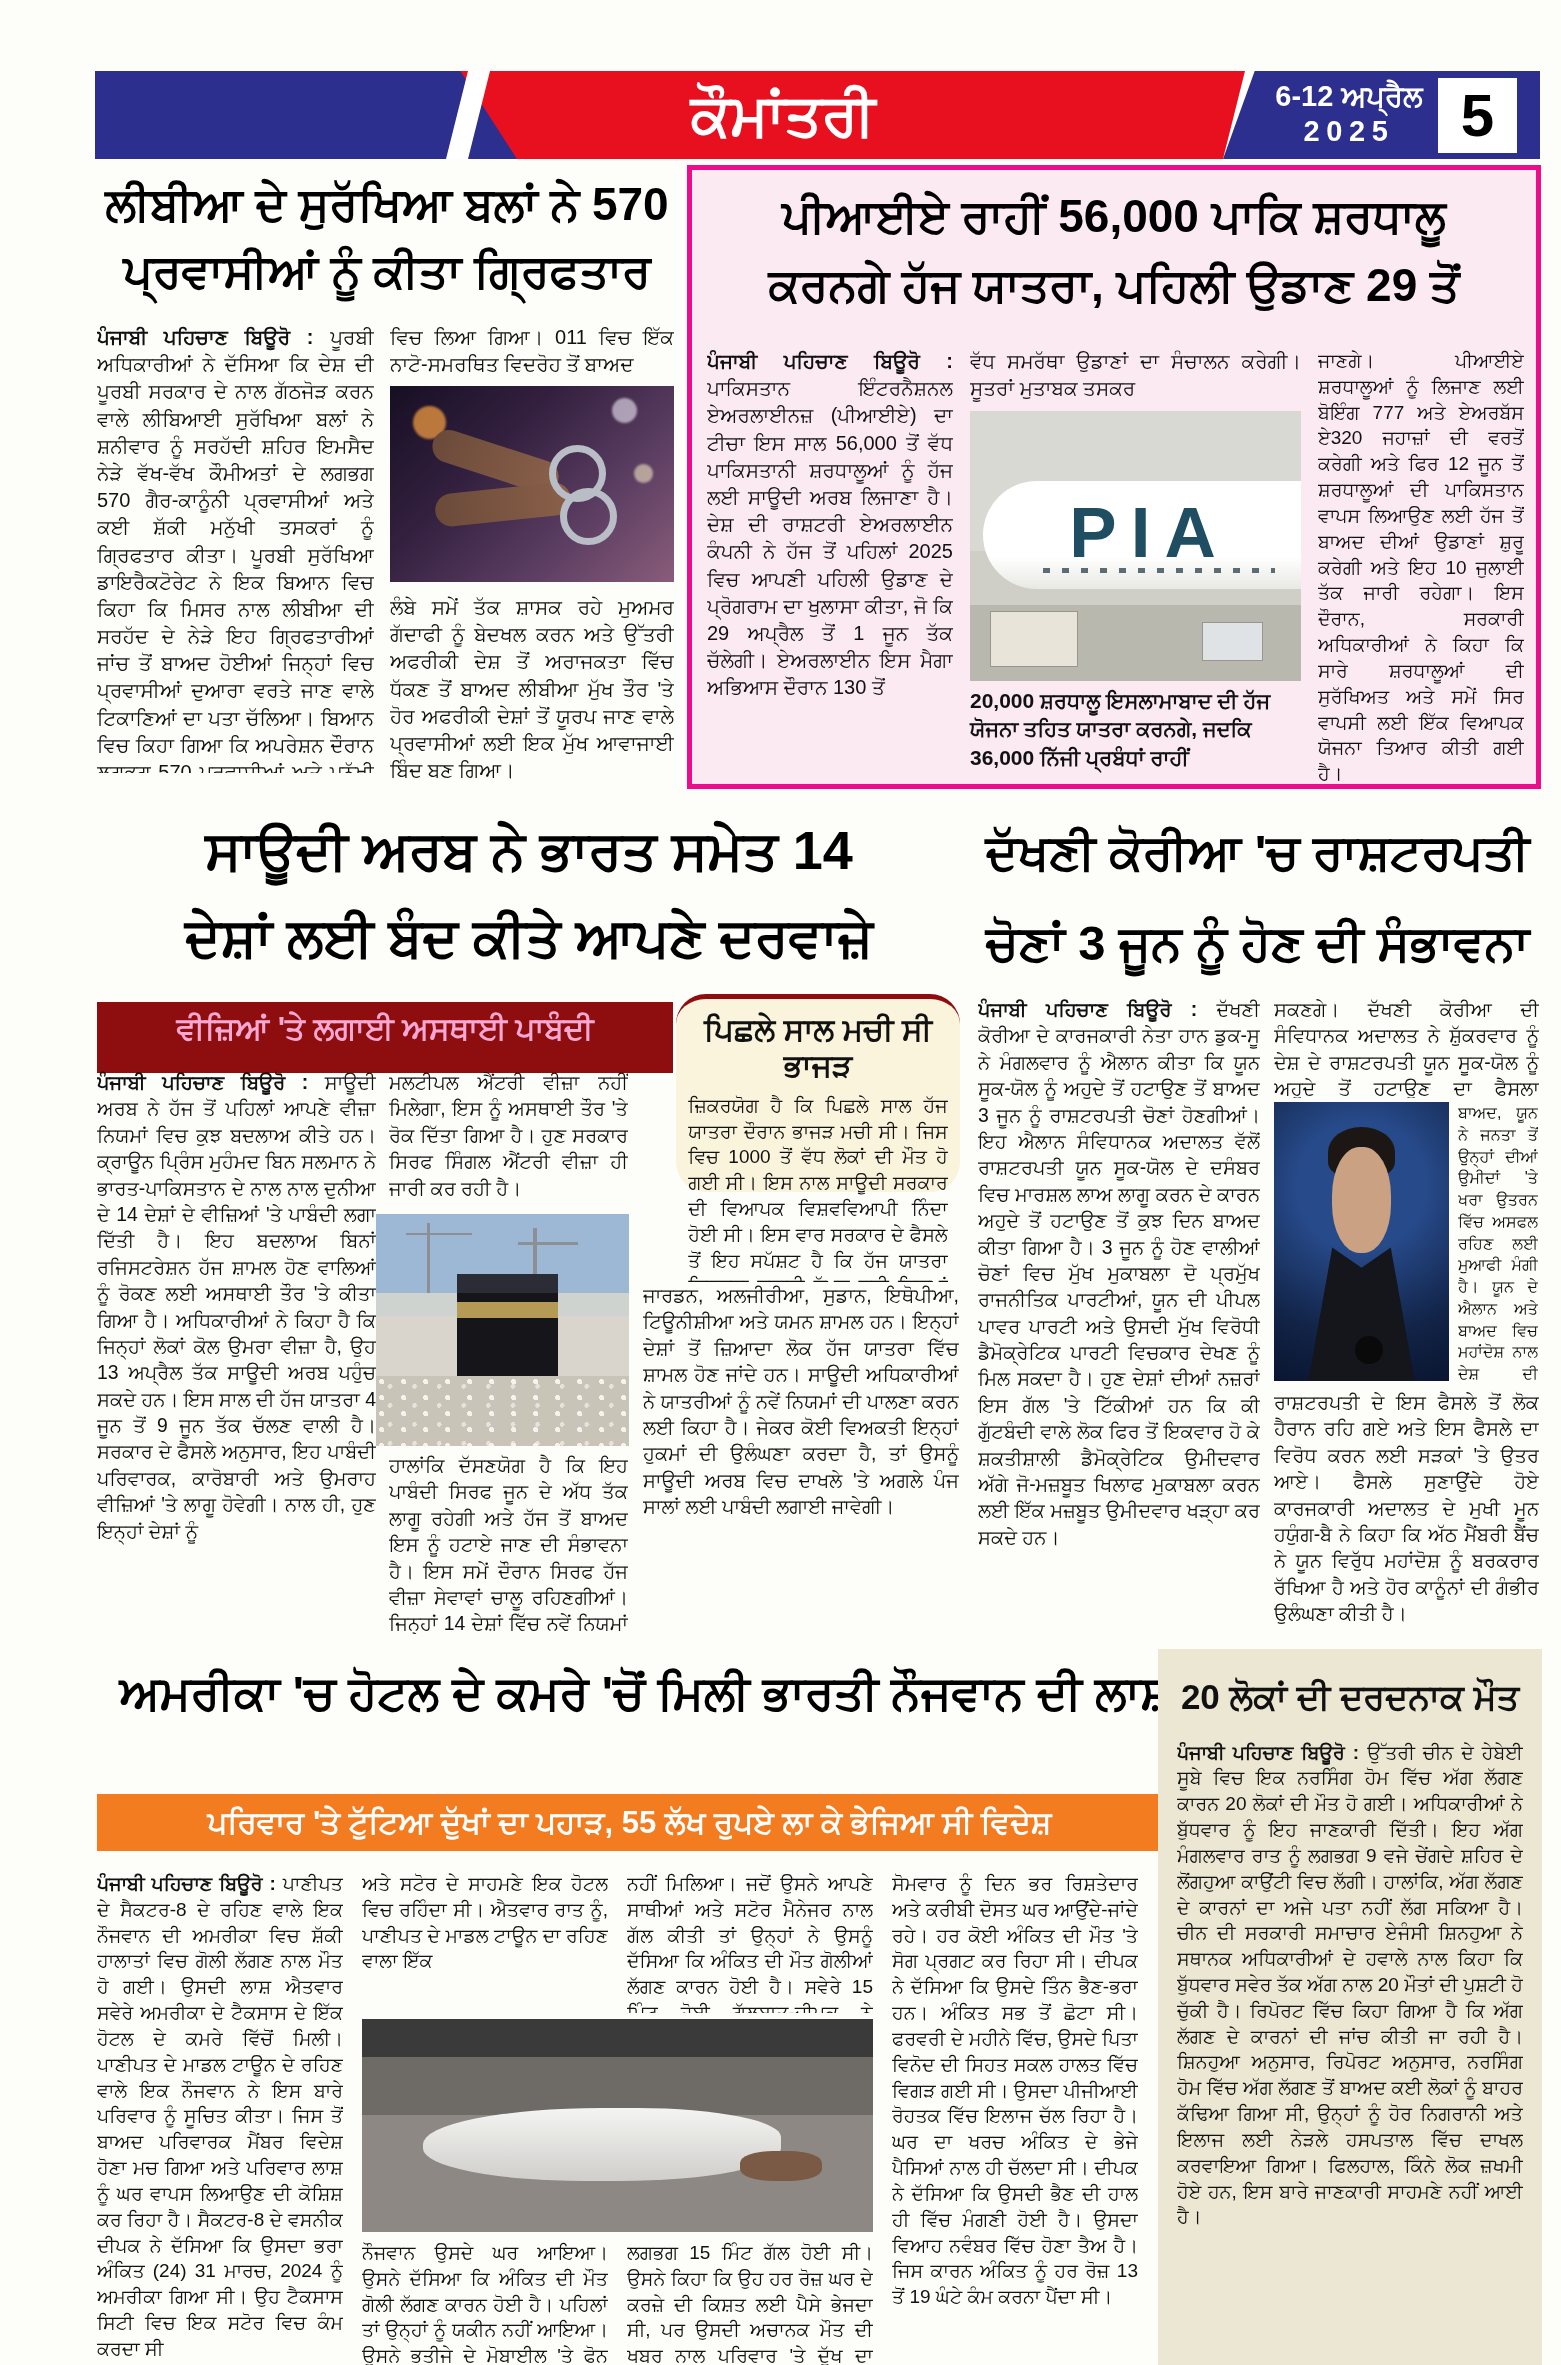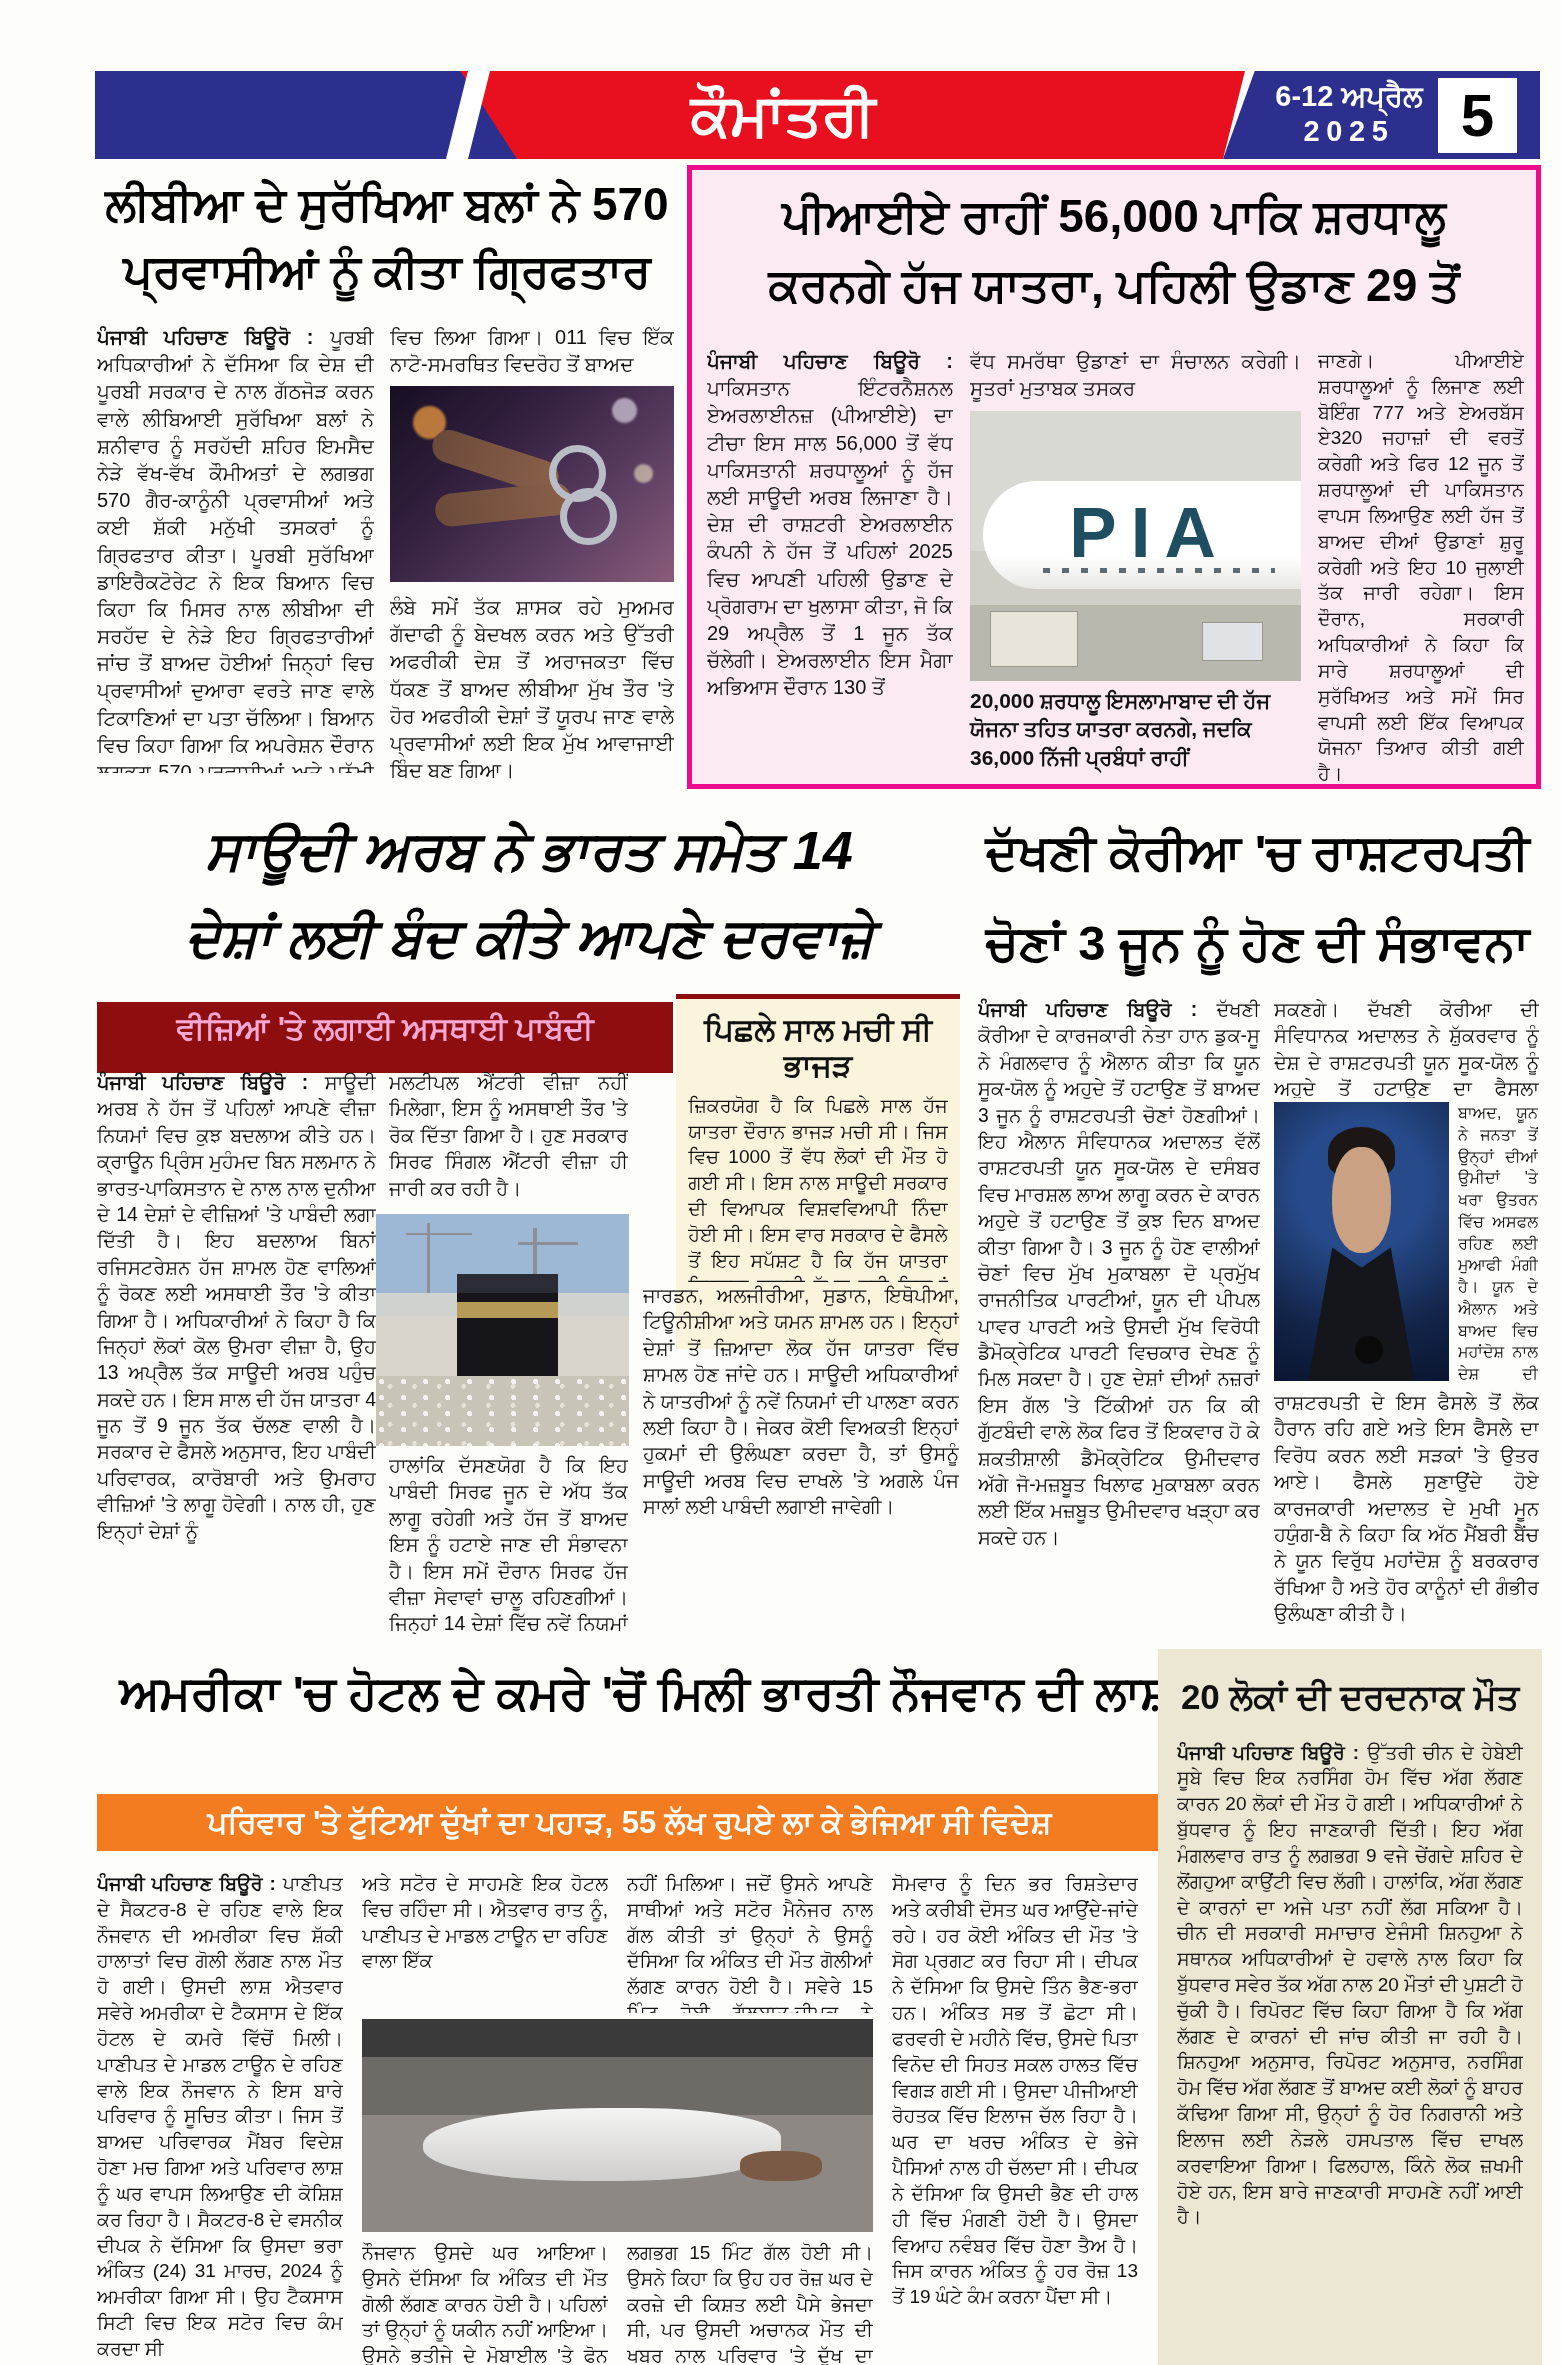--- a/index.html
+++ b/index.html
@@ -62,24 +62,24 @@
   .president .hair{position:absolute;left:31%;top:9%;width:38%;height:18%;background:#1c1714;border-radius:50% 50% 30% 30%;}
   .president .suit{position:absolute;left:12%;top:48%;width:76%;height:52%;background:#14161c;clip-path:polygon(10% 100%,28% 8%,50% 22%,72% 8%,90% 100%);}
   .president .mic{position:absolute;left:46%;top:84%;width:28px;height:28px;background:#0a0a0a;border-radius:50%;}
   .deadbody{background:linear-gradient(#3a3a3a 0 18%,#6e6a66 18% 45%,#8d8883 45% 100%);}
   .deadbody .sheet{position:absolute;left:12%;top:42%;width:70%;height:34%;background:linear-gradient(#f4f4f2,#cfcecb);border-radius:50% 40% 45% 45%;}
   .deadbody .hand{position:absolute;left:74%;top:62%;width:16%;height:14%;background:#7a5a44;border-radius:40%;}
   
   .pia-box{left:687px;top:165px;width:854px;height:624px;background:#fceaf2;border:5.2px solid #ec0c8c;box-sizing:border-box;}
   .pia-h{left:705px;top:182px;width:818px;font-size:46px;line-height:1.5;}
   
-  .saudi-h{left:95px;top:807px;width:868px;font-size:54px;line-height:1.62;font-style:italic;}
+  .saudi-h{left:95px;top:807px;width:868px;font-size:54px;line-height:1.62;}
   .redbar{left:97px;top:1002px;width:576px;height:71px;background:#8e0e10;color:#f9a8d4;
           font-size:31px;font-weight:800;text-align:center;line-height:53px;}
-  .creambox{left:676px;top:994px;width:284px;height:355px;background:#faf4dd;border-top:5.7px solid #8e0e10;box-sizing:border-box;padding:8.5px 12.3px;}
+  .creambox{left:676px;top:994px;width:284px;height:198px;background:#faf4dd;border-top:5.7px solid #8e0e10;box-sizing:border-box;padding:8.5px 12.3px;border-radius:30px;}
   .cream-title{font-size:31px;font-weight:800;text-align:center;margin:4.7px 0 8.5px 0;}
   
   .korea-h{left:976px;top:807px;width:563px;font-size:49px;line-height:1.85;}
   
   .hotel-h{left:80px;top:1660px;width:1067px;font-size:47px;line-height:1.4;margin-left:32px;}
   .orangebar{left:97px;top:1794px;width:1065px;height:57px;background:#f47c20;color:#fff;
              font-size:31px;font-weight:800;text-align:center;line-height:57px;}
   
   .nursing-box{left:1158px;top:1649px;width:384px;height:731px;background:#ece7d3;box-sizing:border-box;padding:17px 19px;}
   .nursing-h{font-size:35px;font-weight:800;text-align:center;line-height:1.75;margin-bottom:12.3px;}

